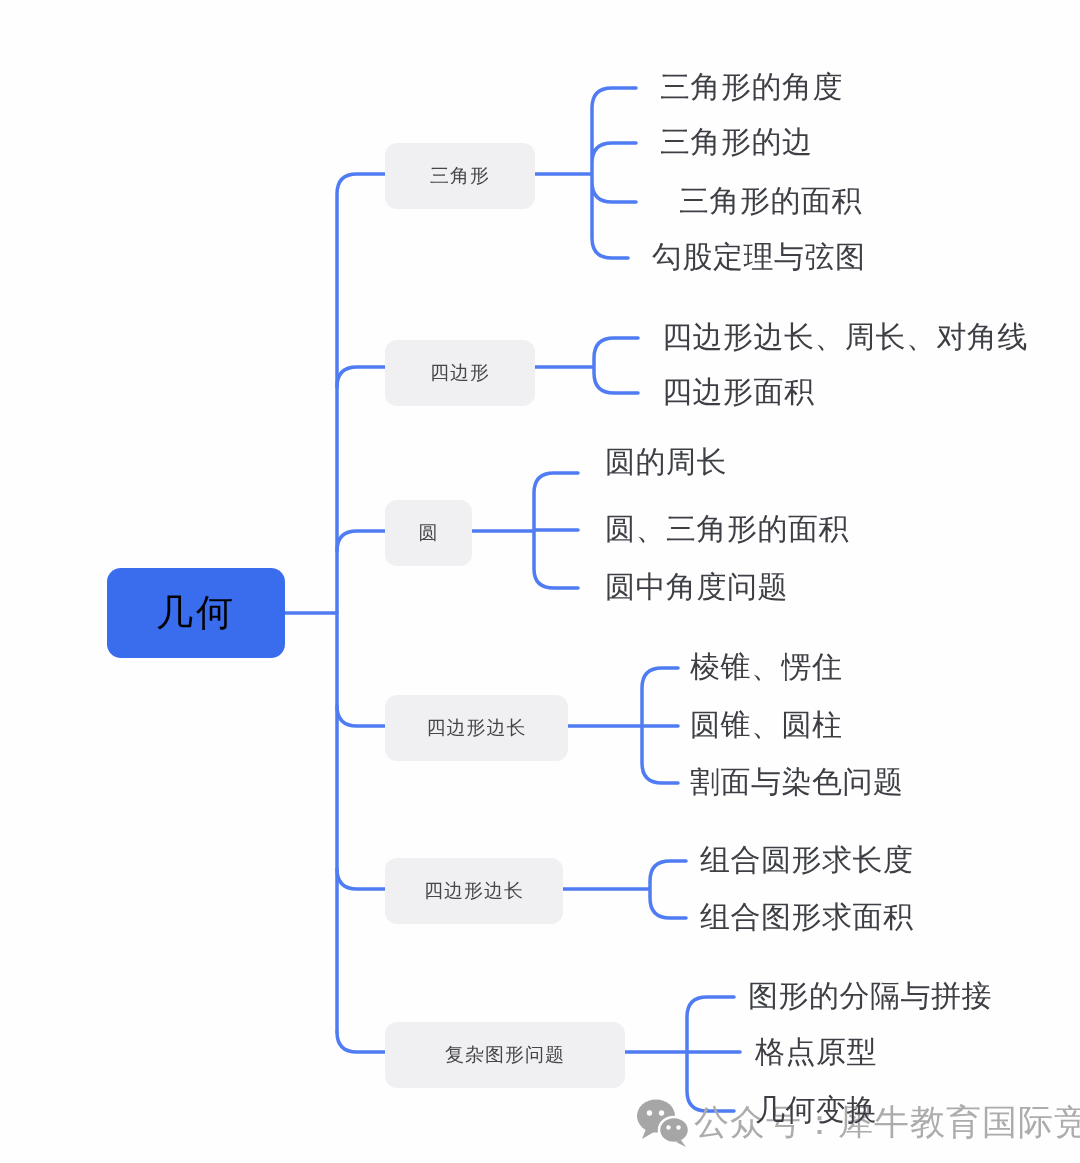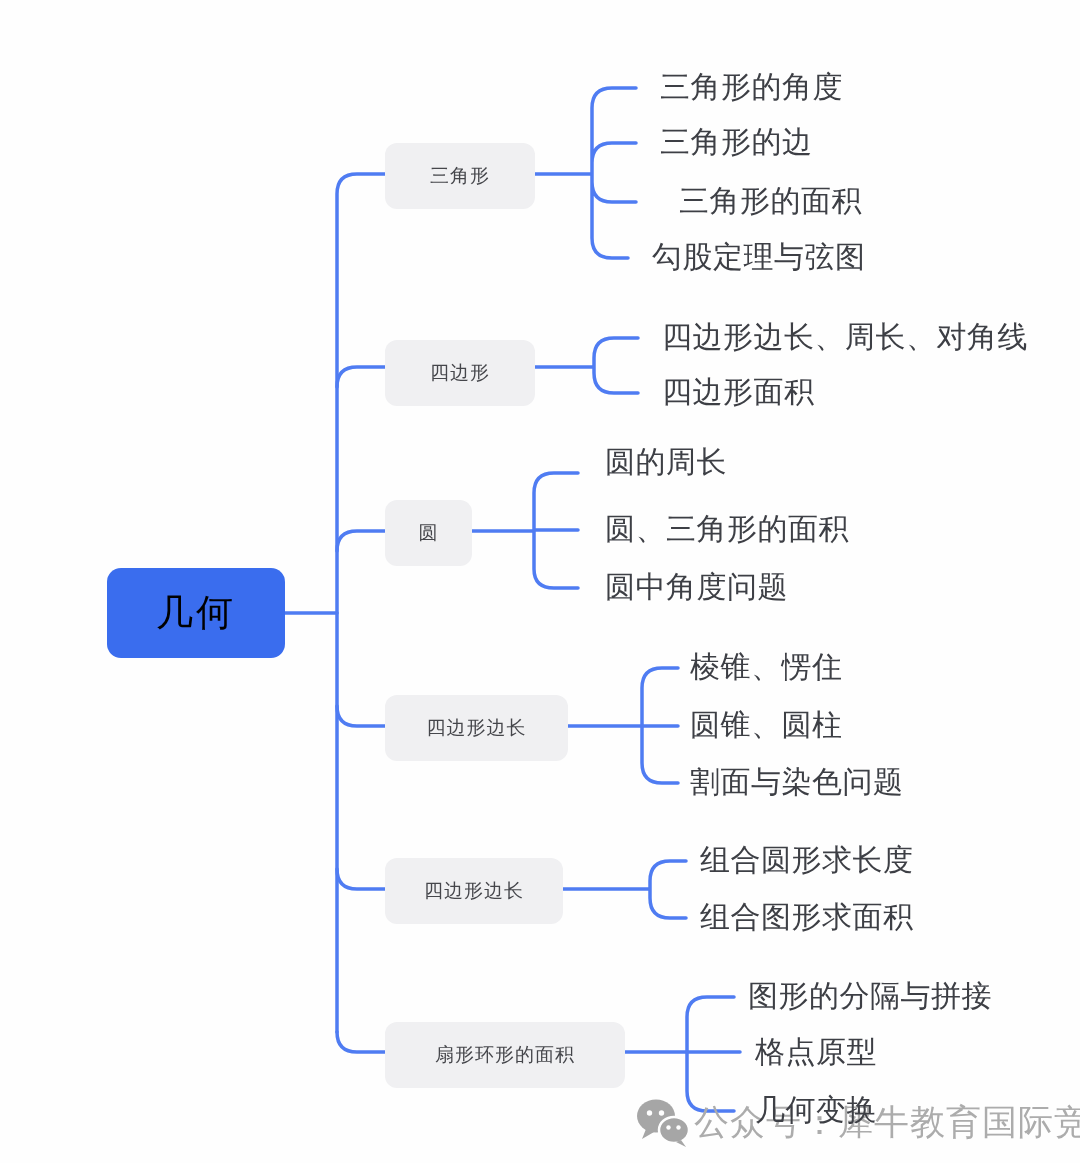--- a/index.html
+++ b/index.html
@@ -150,21 +150,21 @@
     <span class="wm-text">公众号：犀牛教育国际竞赛</span>
   </div>
 
   <div class="node root-node">几何</div>
 
   <div id="b-triangle" class="node branch-node">三角形</div>
   <div id="b-quad" class="node branch-node">四边形</div>
   <div id="b-circle" class="node branch-node">圆</div>
   <div id="b-solid" class="node branch-node">四边形边长</div>
   <div id="b-composite" class="node branch-node">四边形边长</div>
-  <div id="b-complex" class="node branch-node">扇形环形的面积</div>
+  <div id="b-complex" class="node branch-node">复杂图形问题</div>
 
   <div class="leaf leaf-tri-0">三角形的角度</div>
   <div class="leaf leaf-tri-1">三角形的边</div>
   <div class="leaf leaf-tri-2">三角形的面积</div>
   <div class="leaf leaf-tri-3">勾股定理与弦图</div>
 
   <div class="leaf leaf-quad-0">四边形边长、周长、对角线</div>
   <div class="leaf leaf-quad-1">四边形面积</div>
 
   <div class="leaf leaf-cir-0">圆的周长</div>

